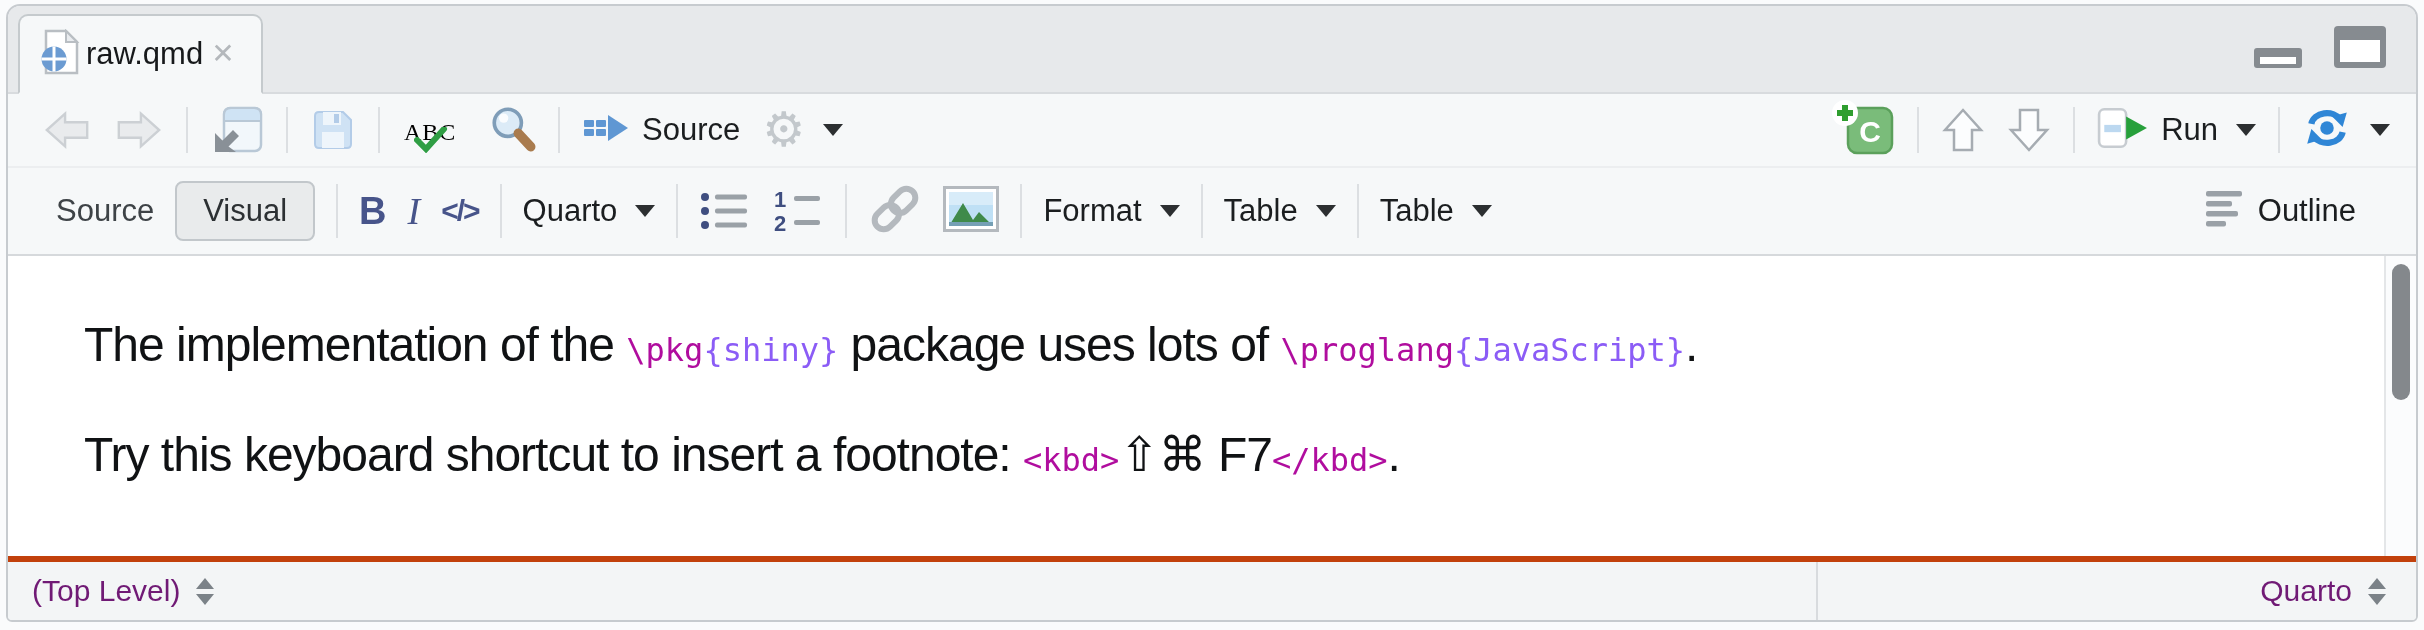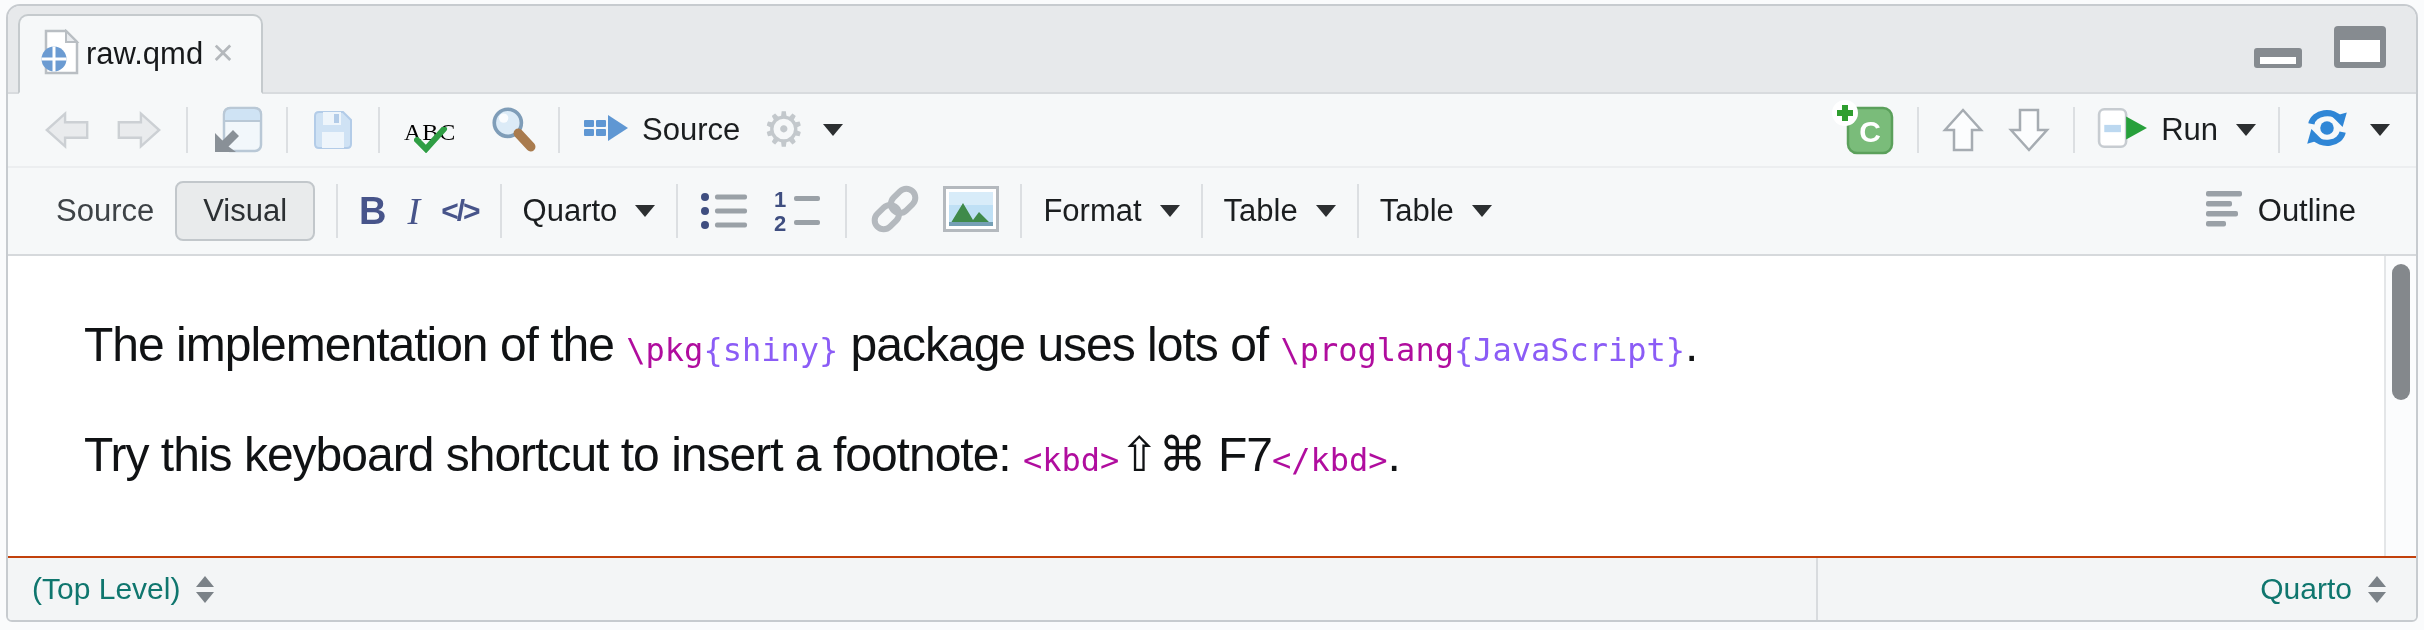--- a/index.html
+++ b/index.html
@@ -96,23 +96,23 @@
     background:#fbfcfd; border-left:2px solid #e4e6e8;
   }
   .vthumb {
     position:absolute; top:8px; left:6px; width:18px; height:136px;
     background:#84888c; border-radius:10px;
   }
 
   
   .statusbar {
     height:64px; flex:0 0 64px; background:#f3f5f6;
-    border-top:2px solid #c2410c;
+    border-top:6px solid #c2410c;
     display:flex; align-items:stretch;
-    font-size:30px; color:#0f766e;
+    font-size:30px; color:#701a75;
   }
   .status-left { flex:1; display:flex; align-items:center; gap:16px; padding-left:24px; cursor:pointer; }
   .status-right {
     width:600px; border-left:2px solid #d8dbde;
     display:flex; align-items:center; justify-content:flex-end;
     gap:16px; padding-right:30px; cursor:pointer;
   }
   .sorter { display:inline-flex; flex-direction:column; gap:5px; }
   .sort-up   { width:0; height:0; border-left:9px solid transparent; border-right:9px solid transparent; border-bottom:11px solid #7b8288; }
   .sort-down { width:0; height:0; border-left:9px solid transparent; border-right:9px solid transparent; border-top:11px solid #7b8288; }

